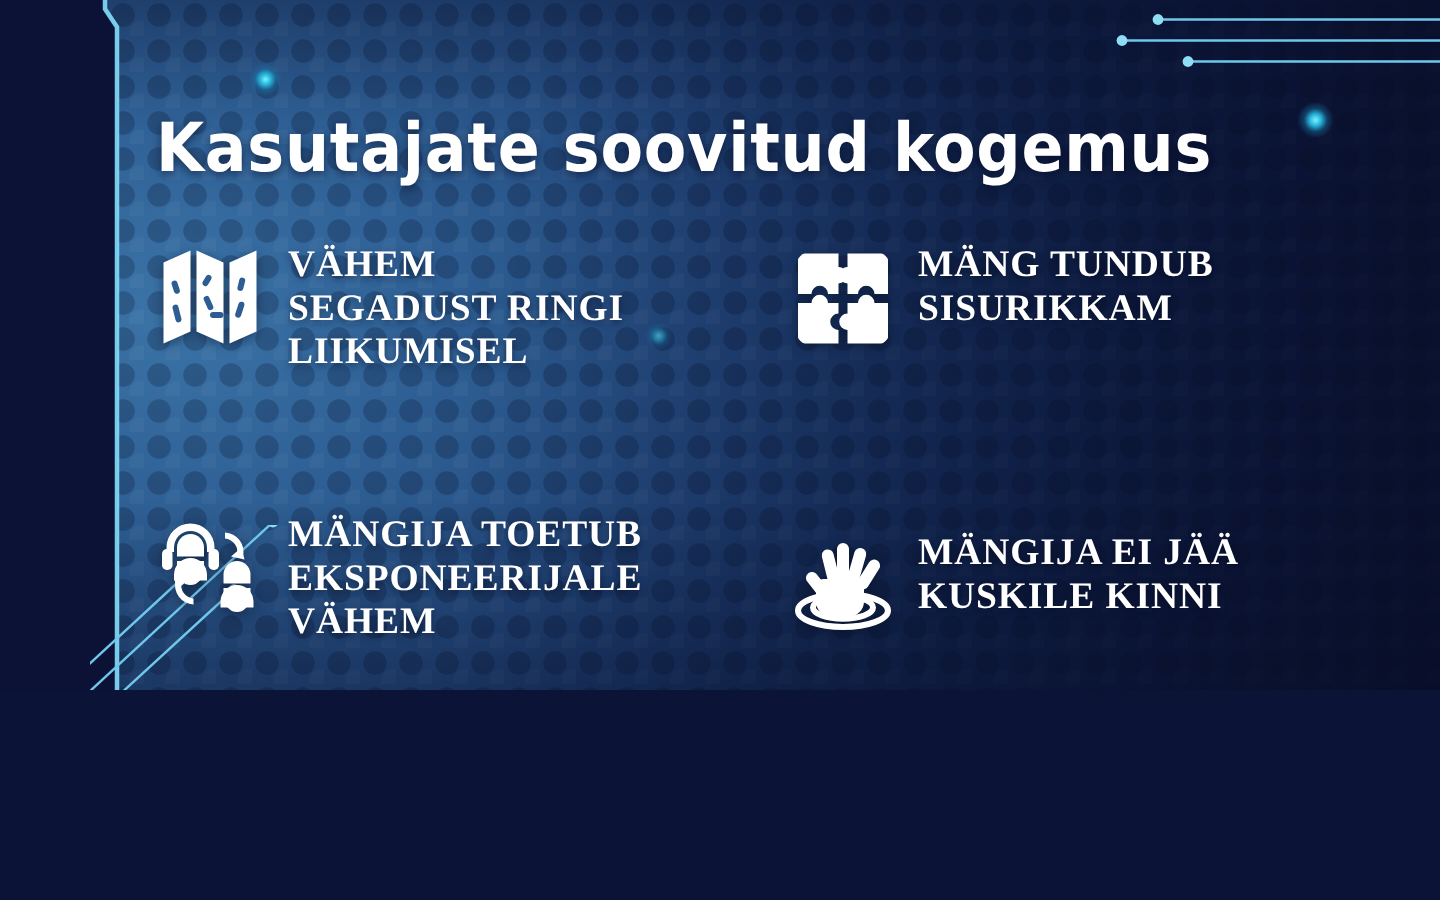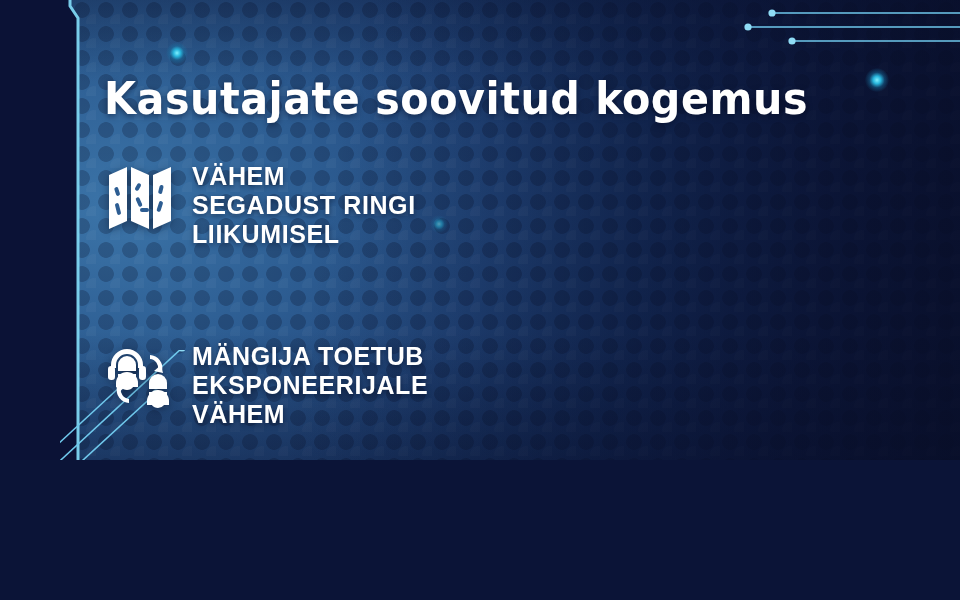--- a/index.html
+++ b/index.html
@@ -69,21 +69,21 @@
     gap:16px;
   }
   .feature .icon-wrap {
     flex:0 0 auto;
     width:72px; height:78px;
     display:flex; align-items:center; justify-content:center;
     filter:drop-shadow(0 2px 4px rgba(4,10,32,.45));
   }
   .feature .label {
     color:#ffffff;
-    font-family:Liberation Sans, sans-serif;
+    font-family:Liberation Serif, serif;
     font-weight:700;
     font-size:25px;
     line-height:29px;
     letter-spacing:.6px;
     text-transform:uppercase;
     text-shadow:0 2px 5px rgba(4,10,32,.5);
     white-space:pre-line;
     padding-top:2px;
   }
 
@@ -175,20 +175,43 @@
             <rect x="52" y="22" width="4" height="9" rx="2" transform="rotate(14 54 26)"></rect>
             <rect x="51" y="38" width="4" height="11" rx="2" transform="rotate(18 53 43)"></rect>
           </g>
         </svg>
       </span>
       <span class="label">VÄHEM
 SEGADUST RINGI
 LIIKUMISEL</span>
     </div>
 
+    <div class="feature" id="feature-1">
+      <span class="icon-wrap">
+        <svg width="62" height="62" viewBox="0 0 62 62">
+          <defs>
+            <clipPath id="pzclip">
+                <rect x="0" y="0" width="62" height="62" rx="9"></rect>
+              </clipPath>
+          </defs>
+          <g clip-path="url(#pzclip)" fill="#ffffff">
+
+            <path d="M1 1 H28 V10 a5.5 5.5 0 1 1 0 11 V28 H21 a5.5 5.5 0 1 0 -11 0 H1 Z"></path>
+
+            <path d="M34 1 H61 V28 H52 a5.5 5.5 0 1 0 -11 0 H34 V21 a5.5 5.5 0 1 1 0 -11 Z"></path>
+
+            <path d="M1 34 H10 a5.5 5.5 0 1 1 11 0 H28 V41 a5.5 5.5 0 1 0 0 11 V61 H1 Z"></path>
+
+            <path d="M41 34 a5.5 5.5 0 1 1 11 0 H61 V61 H34 V52 a5.5 5.5 0 1 1 0 -11 V34 Z"></path>
+          </g>
+        </svg>
+      </span>
+      <span class="label">MÄNG TUNDUB
+SISURIKKAM</span>
+    </div>
 
     <div class="feature" id="feature-2">
       <span class="icon-wrap">
         <svg width="70" height="72" viewBox="0 0 70 72">
           <g fill="#ffffff">
 
             <path d="M6 22 a16 16 0 0 1 32 0 v3 h-5 v-3 a11 11 0 0 0 -22 0 v3 H6 Z"></path>
             <rect x="3" y="23" width="7" height="14" rx="3.2"></rect>
             <rect x="34" y="23" width="7" height="14" rx="3.2"></rect>
 
@@ -207,15 +230,37 @@
             <path d="M24 60 a13 13 0 0 1 -12 -16 l4 1 a9 9 0 0 0 8 11 Z"></path>
             <path d="M11 42 l9 2 l-7 6 Z"></path>
           </g>
         </svg>
       </span>
       <span class="label">MÄNGIJA TOETUB
 EKSPONEERIJALE
 VÄHEM</span>
     </div>
 
+    <div class="feature" id="feature-3">
+      <span class="icon-wrap">
+        <svg width="66" height="62" viewBox="0 0 66 62">
+          <g fill="#ffffff">
+
+            <rect x="29" y="2" width="8" height="28" rx="4"></rect>
+            <rect x="38" y="5" width="8" height="26" rx="4" transform="rotate(16 42 18)"></rect>
+            <rect x="46" y="12" width="8" height="22" rx="4" transform="rotate(32 50 23)"></rect>
+            <rect x="21" y="6" width="8" height="26" rx="4" transform="rotate(-14 25 19)"></rect>
+
+            <rect x="12" y="20" width="8" height="20" rx="4" transform="rotate(-38 16 30)"></rect>
+
+            <path d="M20 26 h22 a5 5 0 0 1 5 5 v10 a10 10 0 0 1 -10 10 h-12 a10 10 0 0 1 -10 -10 v-10 a5 5 0 0 1 5 -5 Z"></path>
+          </g>
+
+          <ellipse cx="33" cy="45" rx="20" ry="7.5" fill="none" stroke="#ffffff" stroke-width="4"></ellipse>
+          <ellipse cx="33" cy="47" rx="30" ry="11" fill="none" stroke="#ffffff" stroke-width="4"></ellipse>
+        </svg>
+      </span>
+      <span class="label">MÄNGIJA EI JÄÄ
+KUSKILE KINNI</span>
+    </div>
 
   </div>
 </div>
 
 </body></html>

